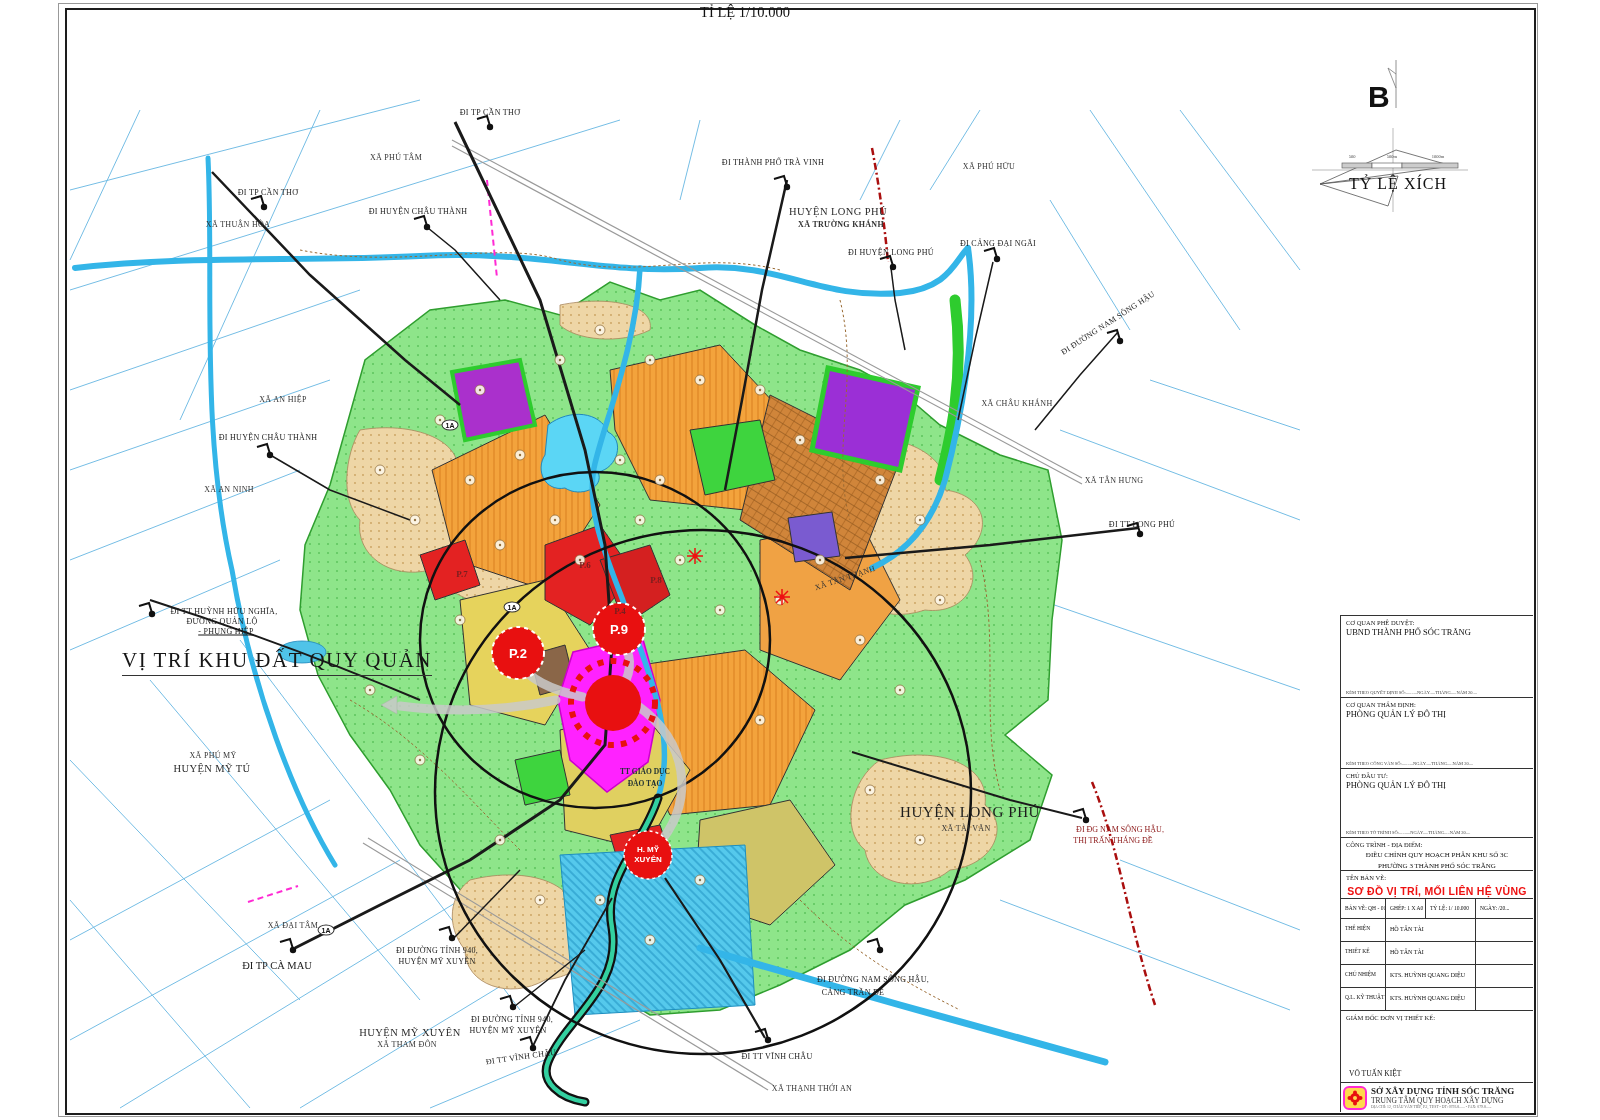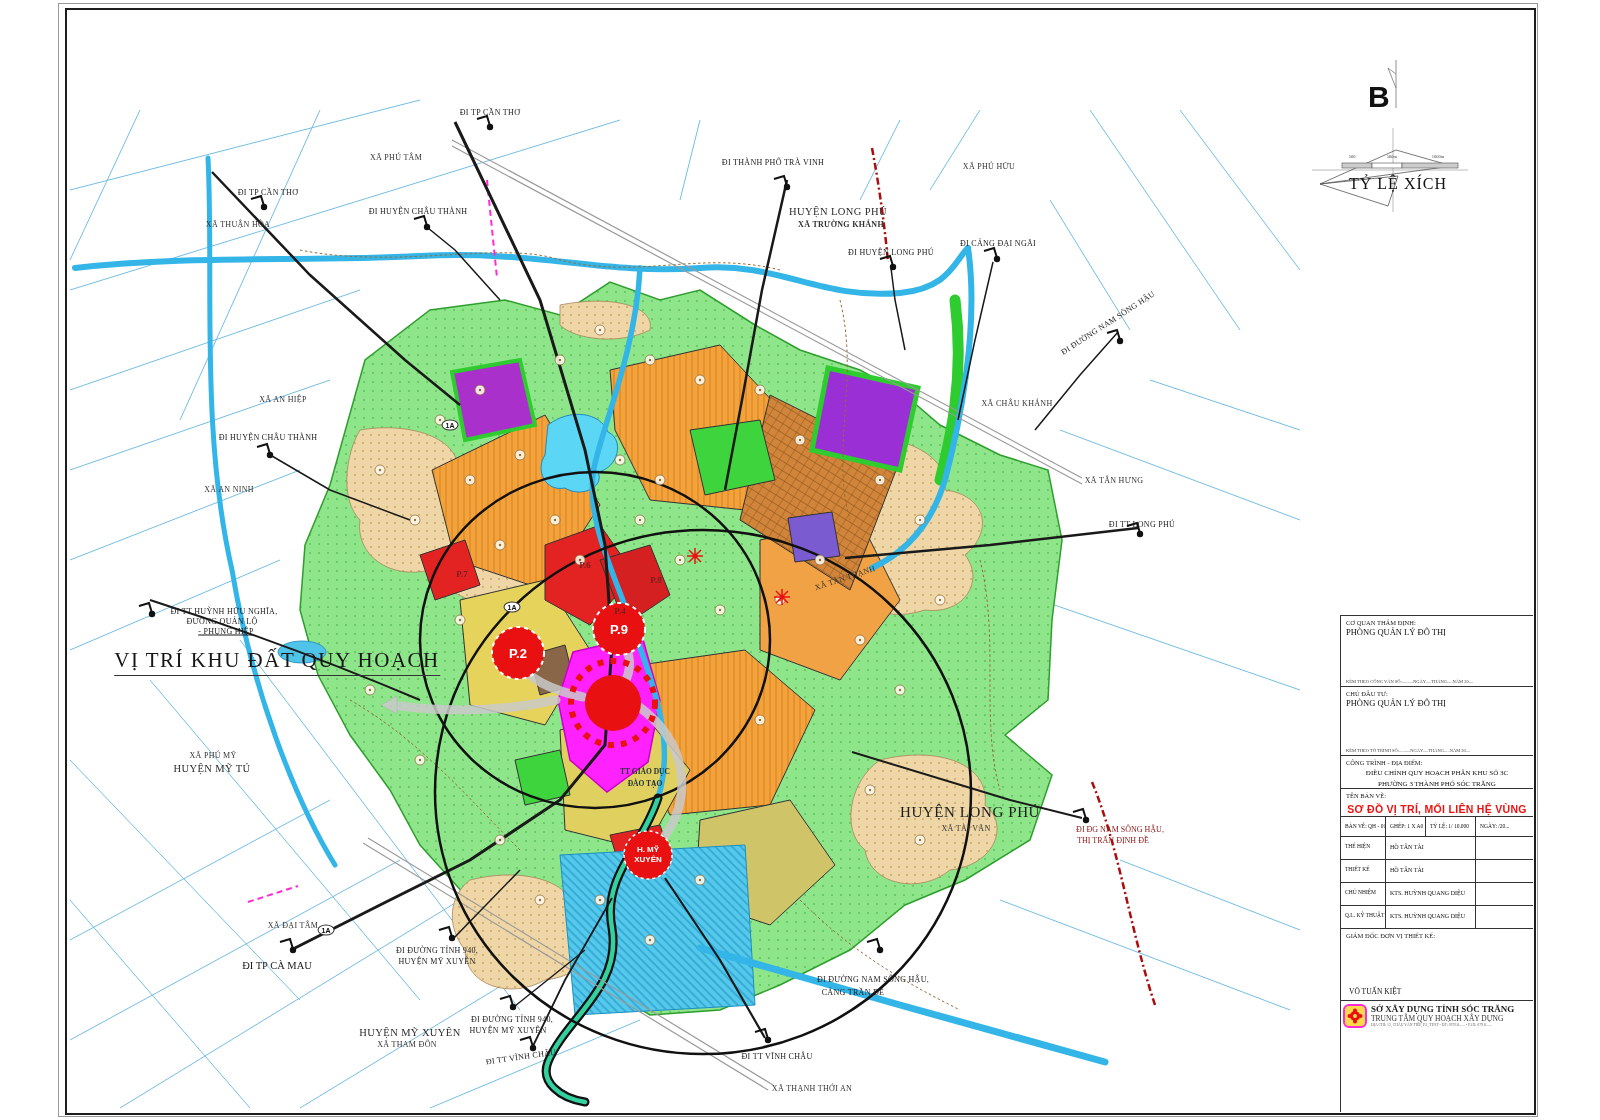--- a/index.html
+++ b/index.html
@@ -330,20 +330,21 @@
     <rect x="1342" y="163" width="30" height="5" fill="#ccc"></rect>
     <rect x="1372" y="163" width="30" height="5" fill="#fff"></rect>
     <rect x="1402" y="163" width="56" height="5" fill="#ccc"></rect>
   </g>
 </svg>
 
 <div class="frame-outer"></div>
 <div class="frame-inner"></div>
 
 <div class="titles">
+  <div class="t3">TỈ LỆ 1/10.000</div>
 </div>
 
 <div class="north-b">B</div>
 <div class="tick" style="left:1352px;top:154px">500</div>
 <div class="tick" style="left:1392px;top:154px">500m</div>
 <div class="tick" style="left:1438px;top:154px">1000m</div>
 <div class="scale-caption">TỶ LỆ XÍCH</div>
 
 <div class="labels">
     <div class="ml route" style="left: 490px; top: 112px; transform: translate(-50%, -50%) rotate(0deg);">ĐI TP CẦN THƠ</div>
@@ -358,21 +359,21 @@
     <div class="ml route" style="left: 891px; top: 252px; transform: translate(-50%, -50%) rotate(0deg);">ĐI HUYỆN LONG PHÚ</div>
     <div class="ml route" style="left: 998px; top: 243px; transform: translate(-50%, -50%) rotate(0deg);">ĐI CẢNG ĐẠI NGÃI</div>
     <div class="ml route" style="left: 1108px; top: 323px; transform: translate(-50%, -50%) rotate(-33deg);">ĐI ĐƯỜNG NAM SÔNG HẬU</div>
     <div class="ml place" style="left: 1017px; top: 403px; transform: translate(-50%, -50%) rotate(0deg);">XÃ CHÂU KHÁNH</div>
     <div class="ml place" style="left: 1114px; top: 480px; transform: translate(-50%, -50%) rotate(0deg);">XÃ TÂN HƯNG</div>
     <div class="ml route" style="left: 1142px; top: 524px; transform: translate(-50%, -50%) rotate(0deg);">ĐI TT LONG PHÚ</div>
     <div class="ml place" style="left: 845px; top: 578px; transform: translate(-50%, -50%) rotate(-18deg);">XÃ TÂN THẠNH</div>
     <div class="ml place-xl" style="left: 970px; top: 812px; transform: translate(-50%, -50%) rotate(0deg);">HUYỆN LONG PHÚ</div>
     <div class="ml place" style="left: 966px; top: 828px; transform: translate(-50%, -50%) rotate(0deg);">XÃ TÀI VĂN</div>
     <div class="ml route-red" style="left: 1120px; top: 829px; transform: translate(-50%, -50%) rotate(0deg);">ĐI ĐG NAM SÔNG HẬU,</div>
-    <div class="ml route-red" style="left: 1113px; top: 840px; transform: translate(-50%, -50%) rotate(0deg);">THỊ TRẤN ĐỊNH ĐỀ</div>
+    <div class="ml route-red" style="left: 1113px; top: 840px; transform: translate(-50%, -50%) rotate(0deg);">THỊ TRẤN THÁNG ĐỀ</div>
     <div class="ml route" style="left: 873px; top: 979px; transform: translate(-50%, -50%) rotate(0deg);">ĐI ĐƯỜNG NAM SÔNG HẬU,</div>
     <div class="ml route" style="left: 853px; top: 992px; transform: translate(-50%, -50%) rotate(0deg);">CẢNG TRẦN ĐỀ</div>
     <div class="ml route" style="left: 777px; top: 1056px; transform: translate(-50%, -50%) rotate(0deg);">ĐI TT VĨNH CHÂU</div>
     <div class="ml place" style="left: 812px; top: 1088px; transform: translate(-50%, -50%) rotate(0deg);">XÃ THẠNH THỚI AN</div>
     <div class="ml route" style="left: 521px; top: 1057px; transform: translate(-50%, -50%) rotate(-8deg);">ĐI TT VĨNH CHÂU</div>
     <div class="ml route" style="left: 437px; top: 950px; transform: translate(-50%, -50%) rotate(0deg);">ĐI ĐƯỜNG TỈNH 940,</div>
     <div class="ml route" style="left: 437px; top: 961px; transform: translate(-50%, -50%) rotate(0deg);">HUYỆN MỸ XUYÊN</div>
     <div class="ml route" style="left: 512px; top: 1019px; transform: translate(-50%, -50%) rotate(0deg);">ĐI ĐƯỜNG TỈNH 940,</div>
     <div class="ml route" style="left: 508px; top: 1030px; transform: translate(-50%, -50%) rotate(0deg);">HUYỆN MỸ XUYÊN</div>
     <div class="ml place-lg" style="left: 410px; top: 1032px; transform: translate(-50%, -50%) rotate(0deg);">HUYỆN MỸ XUYÊN</div>
@@ -391,23 +392,28 @@
     <div class="ml zone-label" style="left: 645px; top: 783px; transform: translate(-50%, -50%) rotate(0deg);">ĐÀO TẠO</div>
     <div class="ml zone-red" style="left: 620px; top: 611px; transform: translate(-50%, -50%) rotate(0deg);">P.4</div>
     <div class="ml zone-red" style="left: 585px; top: 565px; transform: translate(-50%, -50%) rotate(0deg);">P.6</div>
     <div class="ml zone-red" style="left: 462px; top: 574px; transform: translate(-50%, -50%) rotate(0deg);">P.7</div>
     <div class="ml zone-red" style="left: 656px; top: 580px; transform: translate(-50%, -50%) rotate(0deg);">P.8</div>
     <div class="ml badge" style="left: 512px; top: 607px; transform: translate(-50%, -50%) rotate(0deg);">1A</div>
     <div class="ml badge" style="left: 450px; top: 425px; transform: translate(-50%, -50%) rotate(0deg);">1A</div>
     <div class="ml badge" style="left: 326px; top: 930px; transform: translate(-50%, -50%) rotate(0deg);">1A</div>
   </div>
 
-<div class="ml big-label" style="left:277px;top:662px">VỊ TRÍ KHU ĐẤT QUY HOẠCH</div>
+<div class="ml big-label" style="left:277px;top:662px">VỊ TRÍ KHU ĐẤT QUY QUẢN</div>
 
 <div class="tblock">
+  <div class="tb-row" style="height:82px">
+    <div class="tb-label">CƠ QUAN PHÊ DUYỆT:</div>
+    <div class="tb-value">UBND THÀNH PHỐ SÓC TRĂNG</div>
+    <div class="tb-note">KÈM THEO QUYẾT ĐỊNH SỐ:..........NGÀY.....THÁNG.....NĂM 20....</div>
+  </div>
   <div class="tb-row" style="height:71px">
     <div class="tb-label">CƠ QUAN THẨM ĐỊNH:</div>
     <div class="tb-value">PHÒNG QUẢN LÝ ĐÔ THỊ</div>
     <div class="tb-note">KÈM THEO CÔNG VĂN SỐ:..........NGÀY.....THÁNG.....NĂM 20....</div>
   </div>
   <div class="tb-row" style="height:69px">
     <div class="tb-label">CHỦ ĐẦU TƯ:</div>
     <div class="tb-value">PHÒNG QUẢN LÝ ĐÔ THỊ</div>
     <div class="tb-note">KÈM THEO TỜ TRÌNH SỐ:..........NGÀY.....THÁNG.....NĂM 20....</div>
   </div>

